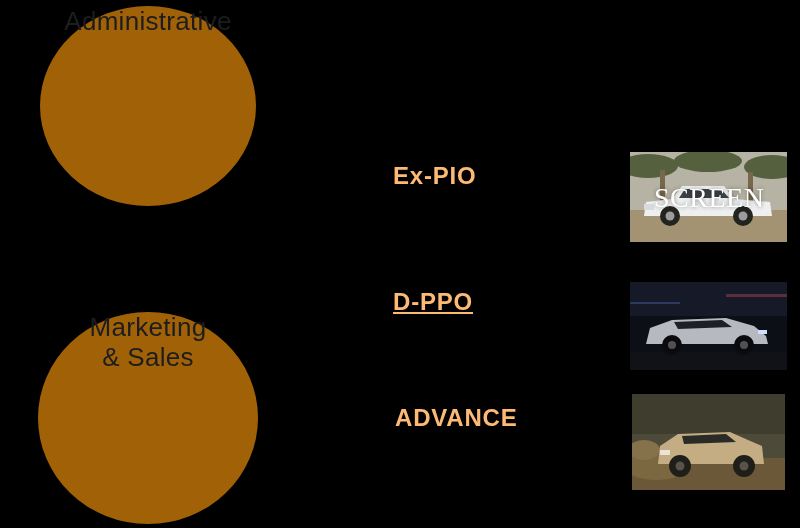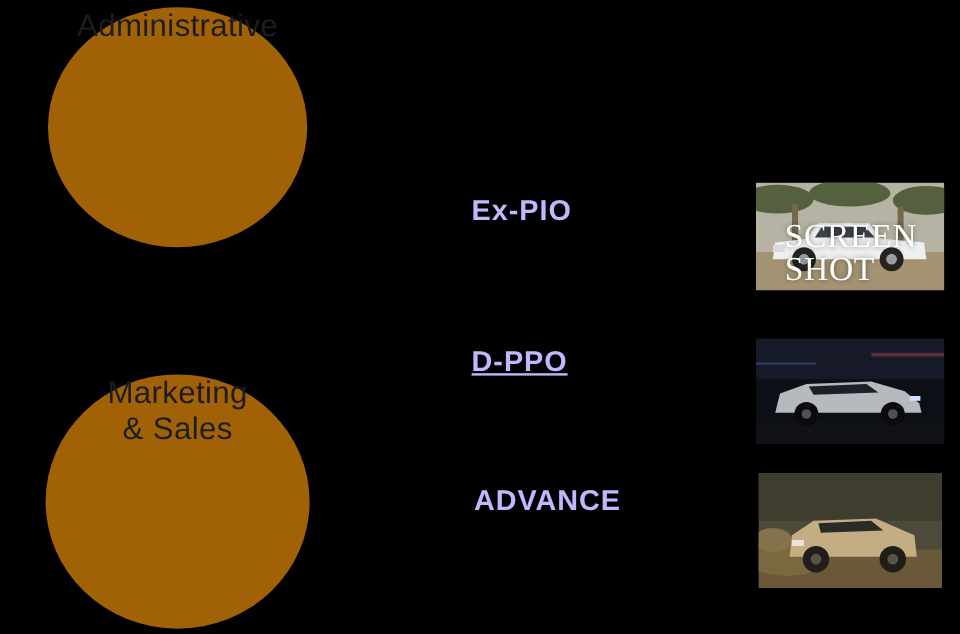--- a/index.html
+++ b/index.html
@@ -34,21 +34,21 @@
     white-space: nowrap;
   }
   .circle .line:empty { display: none; }
   .c1 { left: 40px; top: 6px;   width: 216px; height: 200px; }
   .c2 { left: 40px; top: 158px; width: 216px; height: 198px; }
   .c3 { left: 38px; top: 312px; width: 220px; height: 212px; }
 
   
   .project {
     position: absolute;
-    color: #c4b5fd;
+    color: #fdba74;
     font-weight: 700;
     font-size: 24px;
     line-height: 26px;
     letter-spacing: 0.8px;
     white-space: nowrap;
   }
   .project .line:empty { display: none; }
   .p1 { left: 393px; top: 163px; }
   .p2 { left: 393px; top: 289px; text-decoration: underline; }
   .p3 { left: 395px; top: 405px; }
@@ -128,21 +128,20 @@
       <rect x="14" y="52" width="10" height="6" fill="#d8dadb"></rect>
       <circle cx="40" cy="64" r="10" fill="#23241f"></circle>
       <circle cx="113" cy="64" r="10" fill="#23241f"></circle>
       <circle cx="40" cy="64" r="4.5" fill="#9a9c9e"></circle>
       <circle cx="113" cy="64" r="4.5" fill="#9a9c9e"></circle>
     </svg>
   </div>
 
   <div class="watermark">
     <span class="wline">SCREEN</span>
-    <span class="wline">SHOT</span>
   </div>
 
   <div class="photo ph2">
     <svg viewBox="0 0 157 88" preserveAspectRatio="none" xmlns="http://www.w3.org/2000/svg">
       <rect width="157" height="88" fill="#0d0f16"></rect>
       <rect width="157" height="34" fill="#161a28"></rect>
       <rect y="70" width="157" height="18" fill="#101218"></rect>
       <rect x="96" y="12" width="61" height="3" fill="#5a3038"></rect>
       <rect y="20" width="50" height="2" fill="#2c3a5e"></rect>
       <path d="M16 62 L20 46 L42 38 L96 36 L124 44 L136 54 L138 62 Z" fill="#b6babf"></path>

